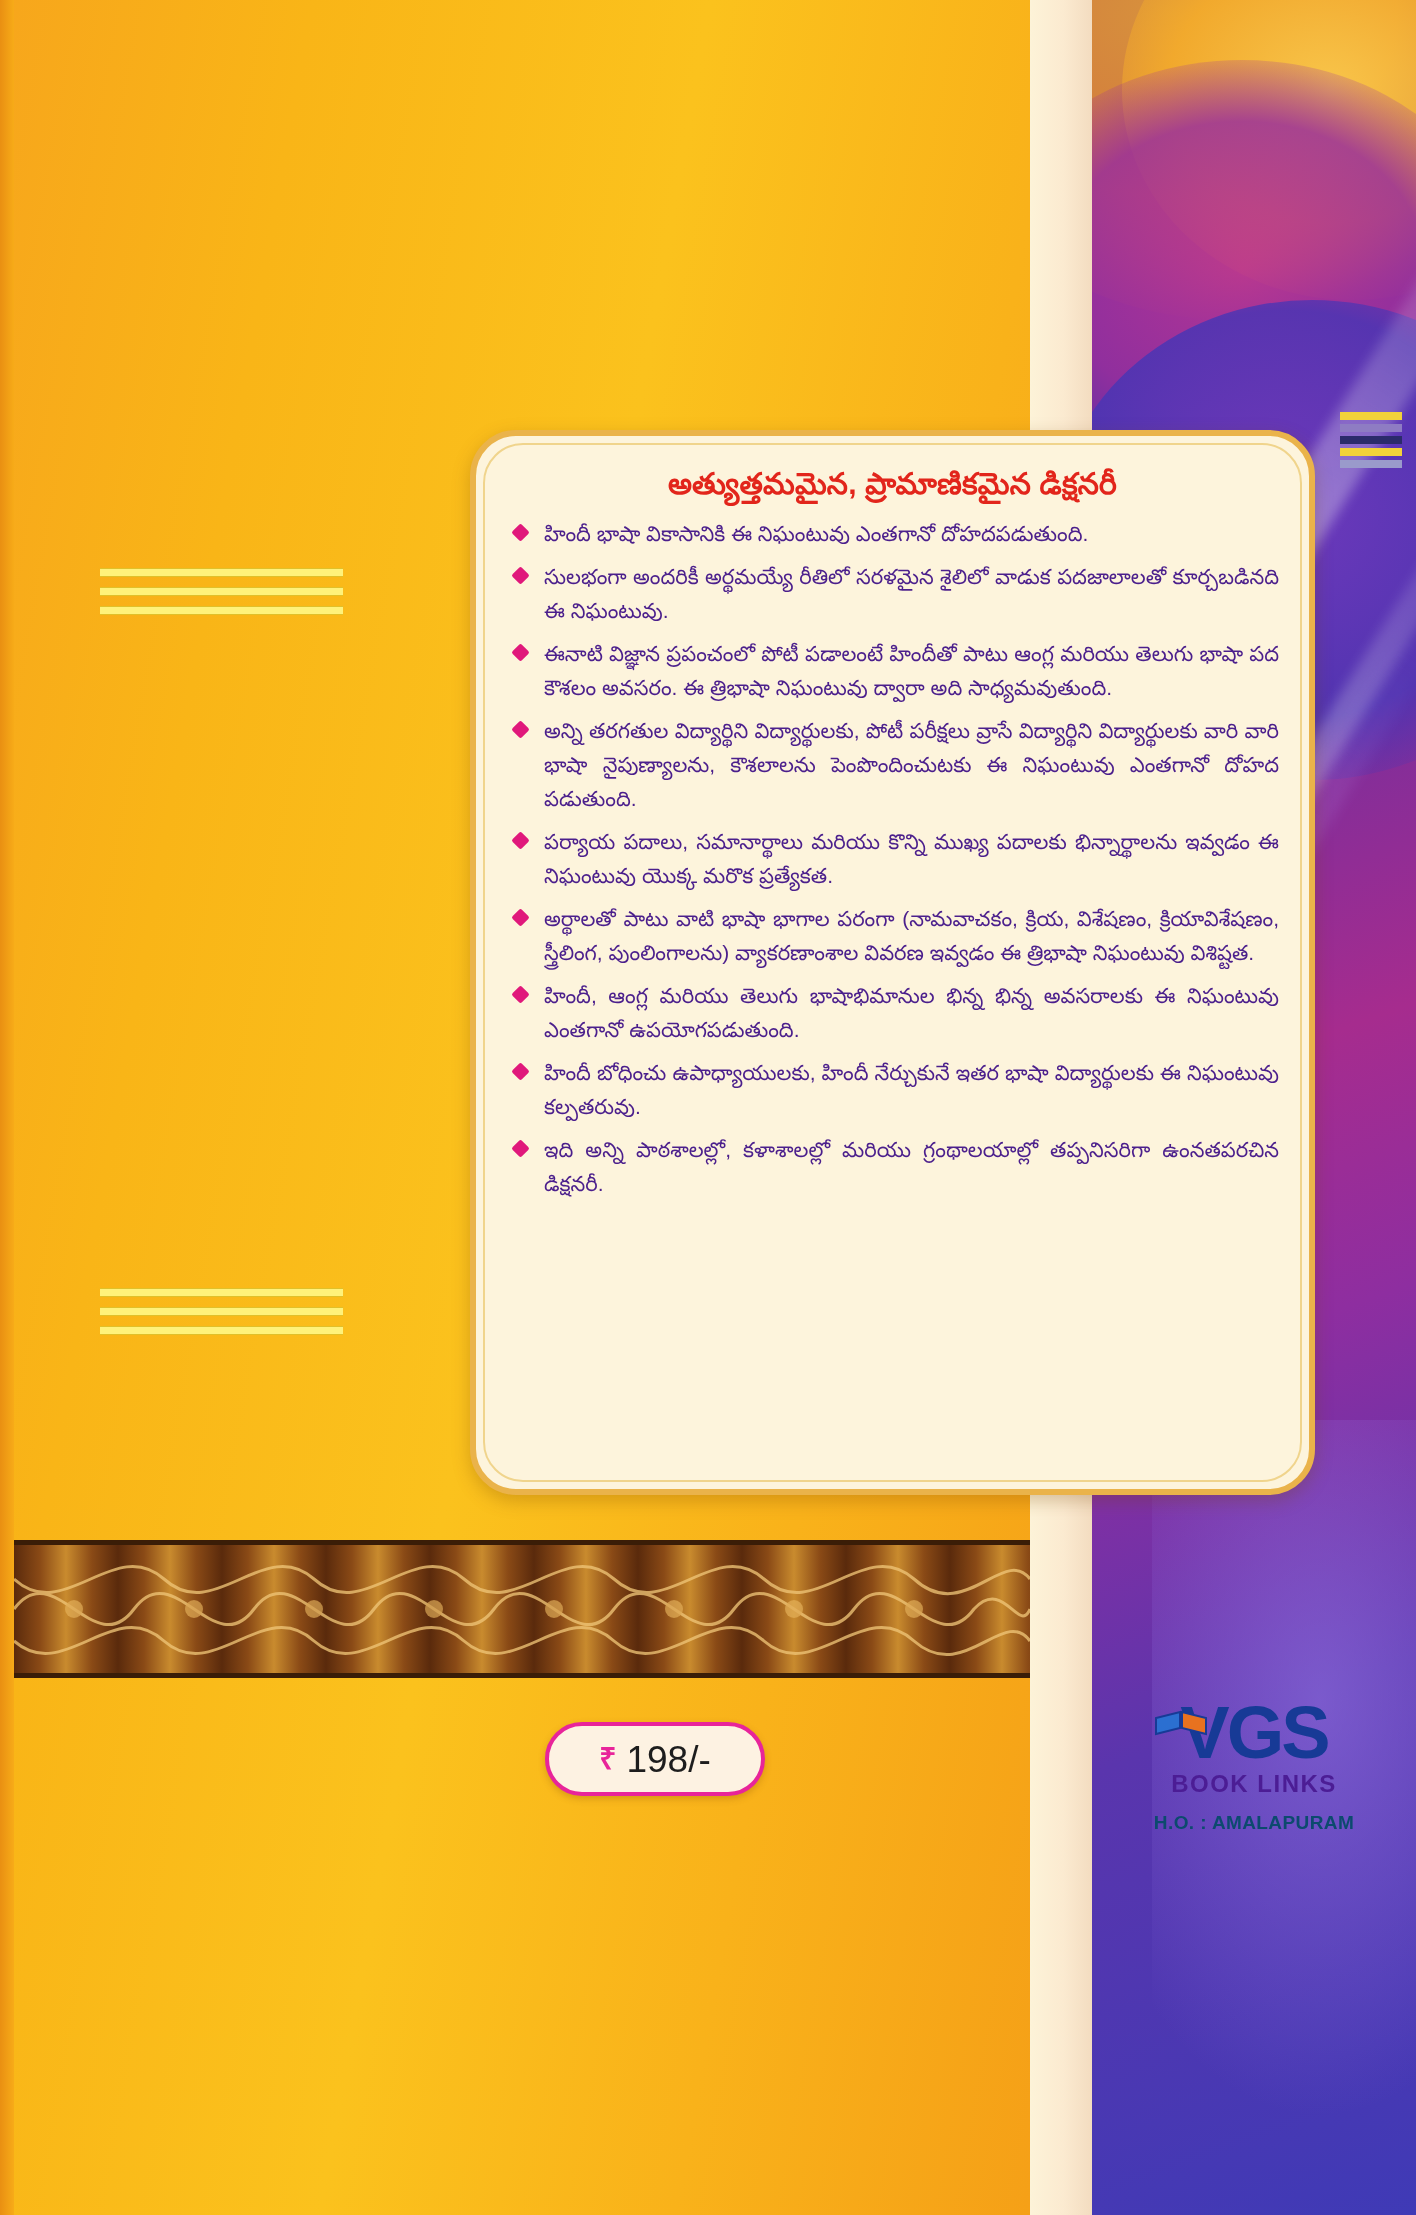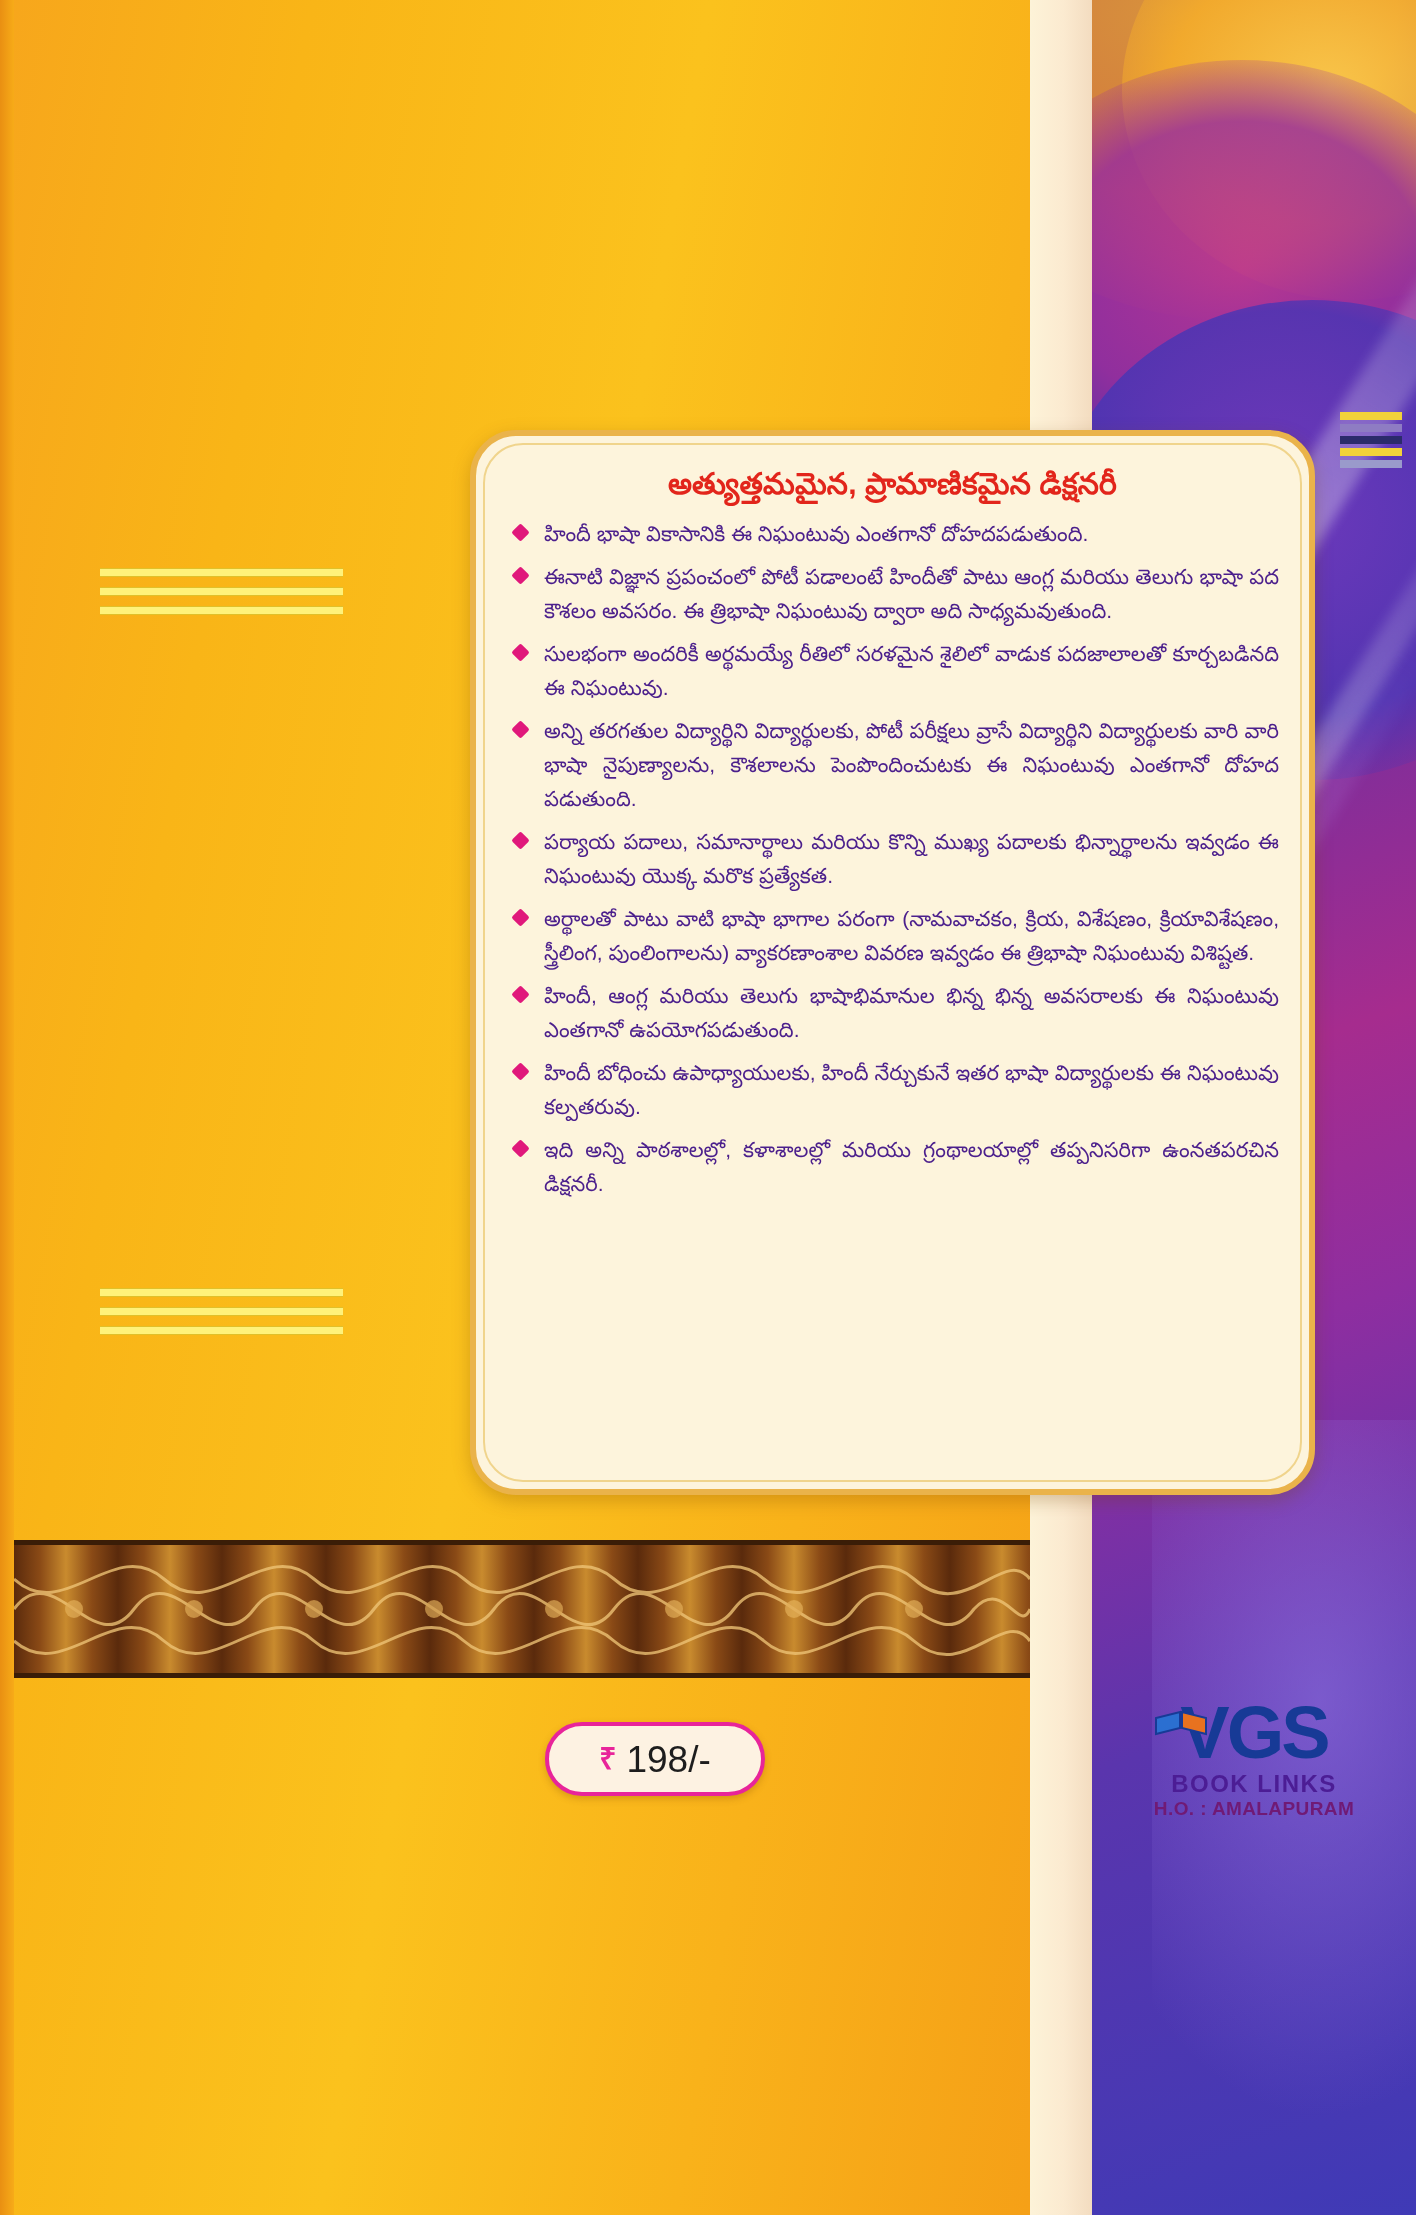--- a/index.html
+++ b/index.html
@@ -257,23 +257,24 @@
     line-height: 86px;
   }
   .logo-sub {
     margin-top: -6px;
     font-size: 24px;
     font-weight: bold;
     color: #4c1d95;
     letter-spacing: 1.5px;
   }
   .logo-ho {
+    margin-top: 14px;
     font-size: 19px;
     font-weight: bold;
-    color: #701a75;
+    color: #0c4a6e;
     letter-spacing: .4px;
   }
   .book-icon {
     position: absolute;
     left: 36px; top: 14px;
     width: 54px; height: 36px;
   }
 </style>
 </head>
 <body>
@@ -319,25 +320,25 @@
 
     <div class="card-title">అత్యుత్తమమైన, ప్రామాణికమైన డిక్షనరీ</div>
 
     <ul class="bullets">
       <li>
         <span class="dia"></span>
         <span>హిందీ భాషా వికాసానికి ఈ నిఘంటువు ఎంతగానో దోహదపడుతుంది.</span>
       </li>
       <li>
         <span class="dia"></span>
+        <span>సులభంగా అందరికీ అర్థమయ్యే రీతిలో సరళమైన శైలిలో వాడుక పదజాలాలతో కూర్చబడినది ఈ నిఘంటువు.</span>
+      </li>
+      <li>
+        <span class="dia"></span>
         <span>ఈనాటి విజ్ఞాన ప్రపంచంలో పోటీ పడాలంటే హిందీతో పాటు ఆంగ్ల మరియు తెలుగు భాషా పద కౌశలం అవసరం. ఈ త్రిభాషా నిఘంటువు ద్వారా అది సాధ్యమవుతుంది.</span>
-      </li>
-      <li>
-        <span class="dia"></span>
-        <span>సులభంగా అందరికీ అర్థమయ్యే రీతిలో సరళమైన శైలిలో వాడుక పదజాలాలతో కూర్చబడినది ఈ నిఘంటువు.</span>
       </li>
       <li>
         <span class="dia"></span>
         <span>అన్ని తరగతుల విద్యార్థిని విద్యార్థులకు, పోటీ పరీక్షలు వ్రాసే విద్యార్థిని విద్యార్థులకు వారి వారి భాషా నైపుణ్యాలను, కౌశలాలను పెంపొందించుటకు ఈ నిఘంటువు ఎంతగానో దోహద పడుతుంది.</span>
       </li>
       <li>
         <span class="dia"></span>
         <span>పర్యాయ పదాలు, సమానార్థాలు మరియు కొన్ని ముఖ్య పదాలకు భిన్నార్థాలను ఇవ్వడం ఈ నిఘంటువు యొక్క మరొక ప్రత్యేకత.</span>
       </li>
       <li>

